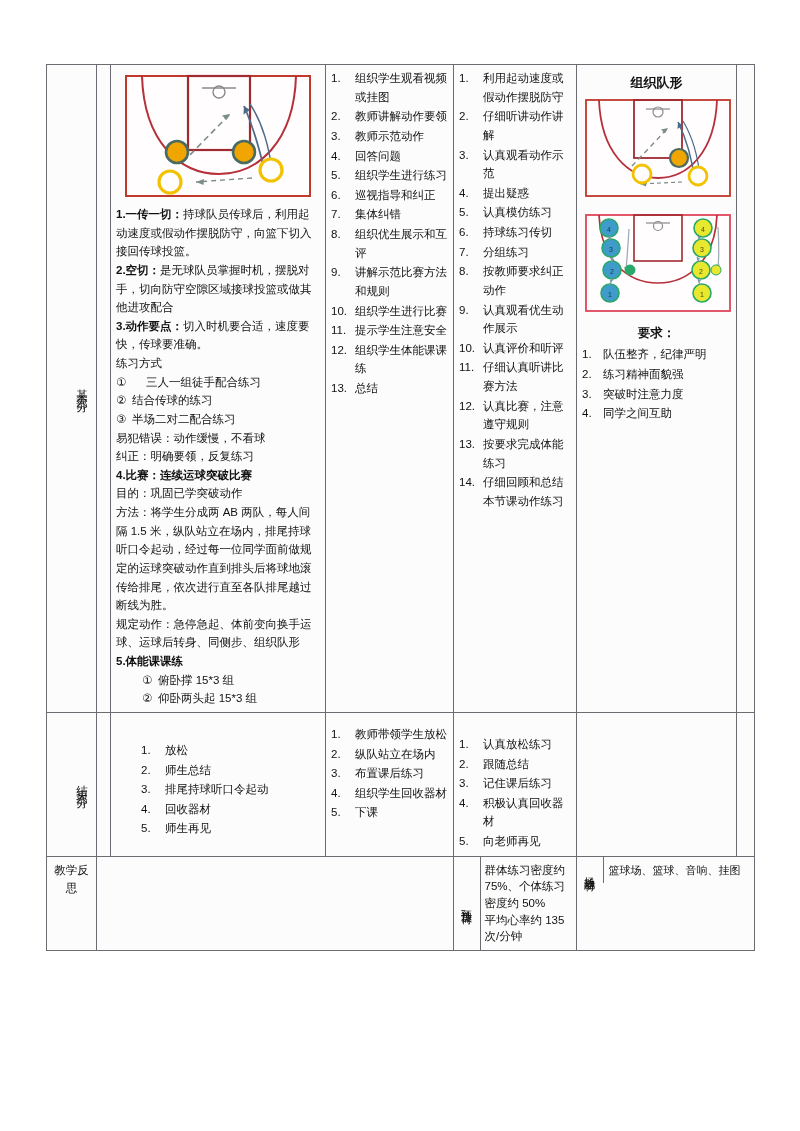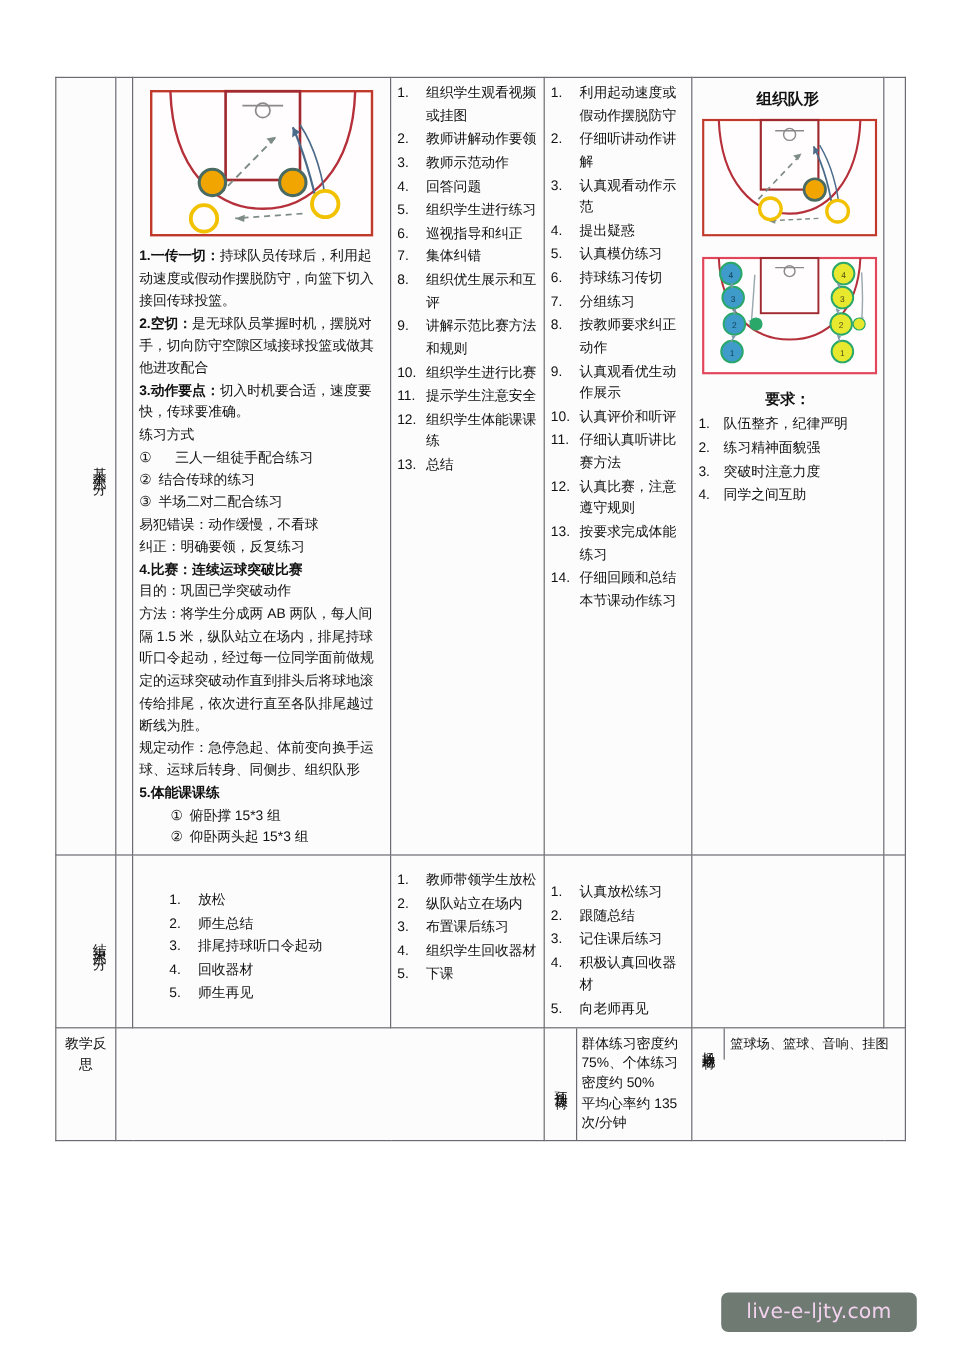--- a/index.html
+++ b/index.html
@@ -382,14 +382,13 @@
               <td style="border:0;font-size:11px;line-height:1.5;padding:5px 5px;vertical-align:middle">篮球场、篮球、音响、挂图</td>
             </tr>
           </tbody>
             </table>
         </td>
       </tr>
 
     </tbody>
   </table>
 
-  <div class="watermark">live-e-ljty.com</div>
 </div>
 
 </body></html>

